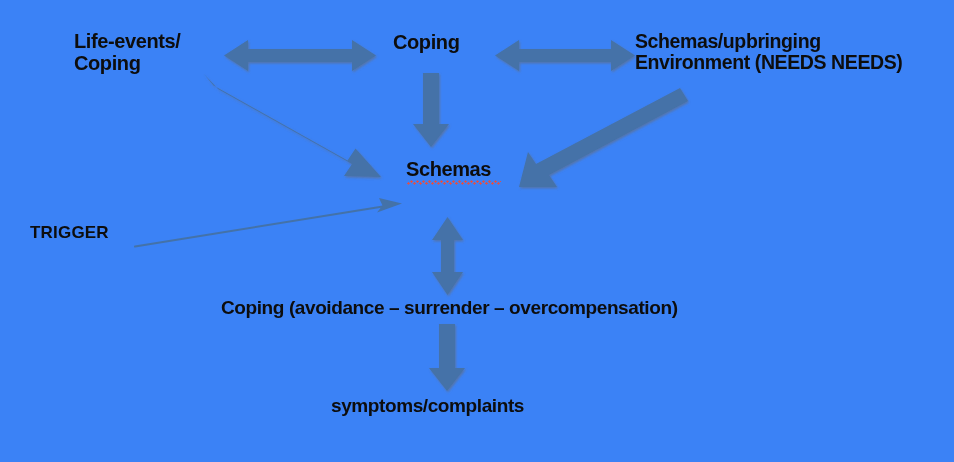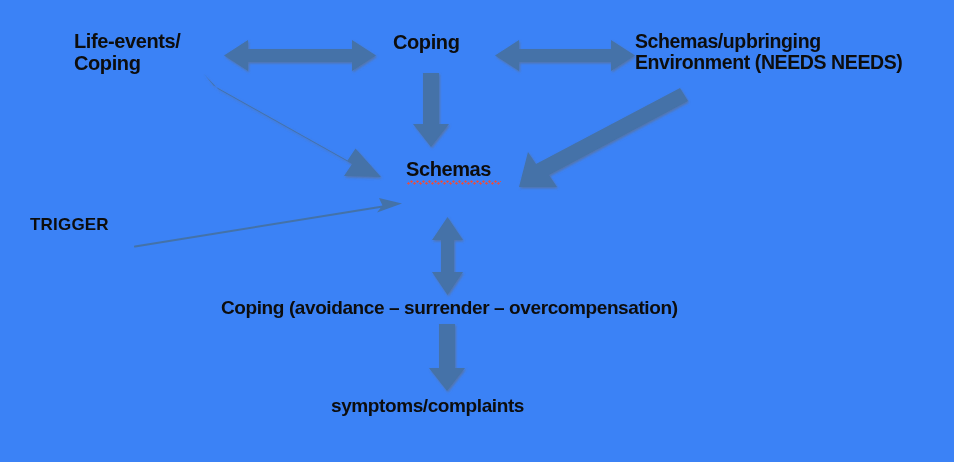--- a/index.html
+++ b/index.html
@@ -52,21 +52,21 @@
     font-size: 19.5px;
     text-align: left;
   }
   .lbl-schemas {
     left: 406px;
     top: 159px;
     font-size: 20px;
   }
   .lbl-trigger {
     left: 30px;
-    top: 216px;
+    top: 224px;
     font-size: 17px;
     letter-spacing: 0.2px;
   }
   .lbl-coping {
     left: 221px;
     top: 298px;
     font-size: 19px;
   }
   .lbl-symptoms {
     left: 331px;

